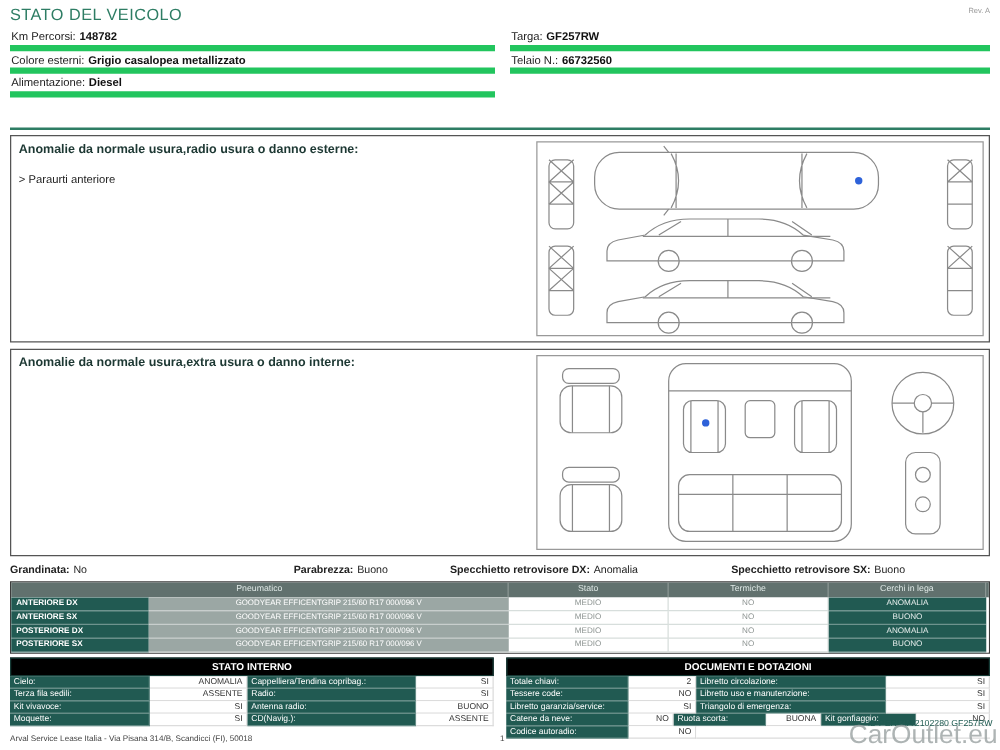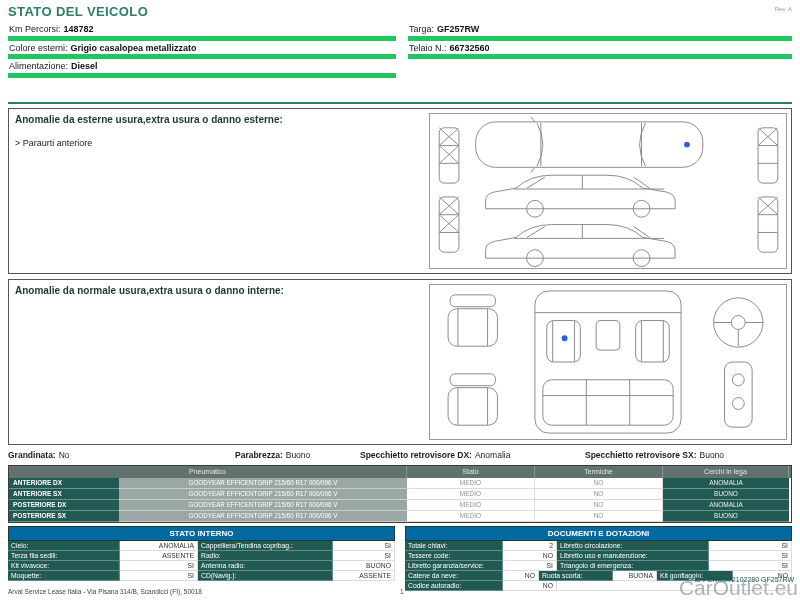--- a/index.html
+++ b/index.html
@@ -2,21 +2,21 @@
 <html><head>
 <meta charset="utf-8">
 <style>
   * { margin:0; padding:0; box-sizing:border-box; }
   html,body { width:800px; height:600px; }
   body { font-family:"Liberation Sans", sans-serif; background:#f0f0f0; position:relative; overflow:hidden; }
   .page { position:absolute; left:0; top:0; width:800px; height:600px; background:#fff; padding:4px 8px; }
 
   
   .header-row { display:flex; justify-content:space-between; align-items:flex-start; height:18px; }
-  .title { font-size:13px; font-weight:bold; color:#2e7d64; letter-spacing:.4px; }
+  .title { font-size:13px; font-weight:normal; color:#2e7d64; letter-spacing:.4px; }
   .rev { font-size:6px; color:#999; margin-top:2px; }
 
   
   .info-area { display:flex; height:76px; overflow:hidden; }
   .info-col { font-size:9px; color:#222; }
   .info-col.left { width:388px; margin-right:12px; }
   .info-col.right { flex:1; }
   .info-row { border-bottom:5px solid #22c55e; padding:2px 1px 1px; line-height:10.5px; }
   .info-row .lbl { margin-right:3px; }
   .info-row .val { font-weight:bold; color:#111; }
@@ -42,21 +42,21 @@
   .tt-head div { padding:2.5px 0; text-align:center; font-size:7px; border-right:1px solid #8a9693; }
   .tt-row { display:grid; grid-template-columns:110px 288px 128px 128px 126px; background:#fff; }
   .tt-pos { background:#215a52; color:#fff; font-weight:bold; font-size:6.5px; padding:1.5px 4px; border-bottom:1px solid rgba(255,255,255,.35); }
   .tt-tire { background:#9ba7a4; color:#fff; font-size:6.3px; text-align:center; padding:1.5px 0; border-bottom:1px solid rgba(255,255,255,.45); }
   .tt-val { color:#8d9492; font-size:6.5px; text-align:center; padding:1.5px 0; border-right:1px solid #d7dedc; border-bottom:1px solid #d7dedc; }
   .tt-cerchi { background:#215a52; color:#e9efee; font-size:6.5px; text-align:center; padding:1.5px 0; border-bottom:1px solid rgba(255,255,255,.35); }
 
   
   .bottom { display:flex; gap:10px; }
   .bt { width:388px; }
-  .bt-head { background:#0369a1; color:#fff; text-align:center; font-weight:bold; font-size:8px; padding:2px 0; border:1px solid #163b36; }
+  .bt-head { background:#000000; color:#fff; text-align:center; font-weight:bold; font-size:8px; padding:2px 0; border:1px solid #163b36; }
   .bt-row { display:flex; font-size:6.8px; line-height:7px; }
   .cell-l { background:#215a52; color:#fff; padding:1px 3px; border-bottom:1px solid rgba(255,255,255,.3); border-right:1px solid rgba(255,255,255,.3); white-space:nowrap; overflow:hidden; }
   .cell-v { background:#fff; color:#333; padding:1px 3px; text-align:right; border-bottom:1px solid #dcdcdc; border-right:1px solid #dcdcdc; }
   .cell-fill { background:#fff; border-bottom:1px solid #dcdcdc; flex:1; }
   .l1 { width:112px; } .v1 { width:78px; } .l2 { width:135px; } .v2 { flex:1; }
   .rl1 { width:98px; } .rv1 { width:54px; } .rl2 { width:152px; } .rv2 { flex:1; }
   .sl1 { width:98px; } .sv1 { width:36px; } .sl2 { width:74px; } .sv2 { width:44px; } .sl3 { width:76px; } .sv3 { flex:1; }
 
   
   .footer { position:absolute; left:8px; right:8px; bottom:5px; font-size:6.5px; color:#444; }
@@ -92,21 +92,21 @@
       </div>
       <div class="info-row">
         <span class="lbl">Telaio N.:</span><span class="val">66732560</span>
       </div>
     </div>
   </div>
 
   <div class="divider"></div>
 
   <div class="section">
-    <div class="sec-heading">Anomalie da esterne usura,extra usura o danno esterne:</div>
+    <div class="sec-heading">Anomalie da normale usura,radio usura o danno esterne:</div>
     <div class="sec-item">&gt; Paraurti anteriore</div>
     <div class="diagram-box">
       <svg viewBox="0 0 356 156" preserveAspectRatio="xMidYMid meet">
         <defs>
           <g id="car-side" stroke="#8a8a8a" fill="none" stroke-width="1">
             <path d="M2 30 q0 -7 9 -9 l22 -4 q14 -13 36 -13 l56 0 q22 0 36 13 l24 4 q9 2 9 9 l0 8 l-192 0 z"></path>
             <circle cx="52" cy="38" r="8.5"></circle>
             <circle cx="160" cy="38" r="8.5"></circle>
             <path d="M31 18 l152 0 M100 4 l0 14 M44 17 l18 -11 M168 17 l-16 -11"></path>
           </g>

